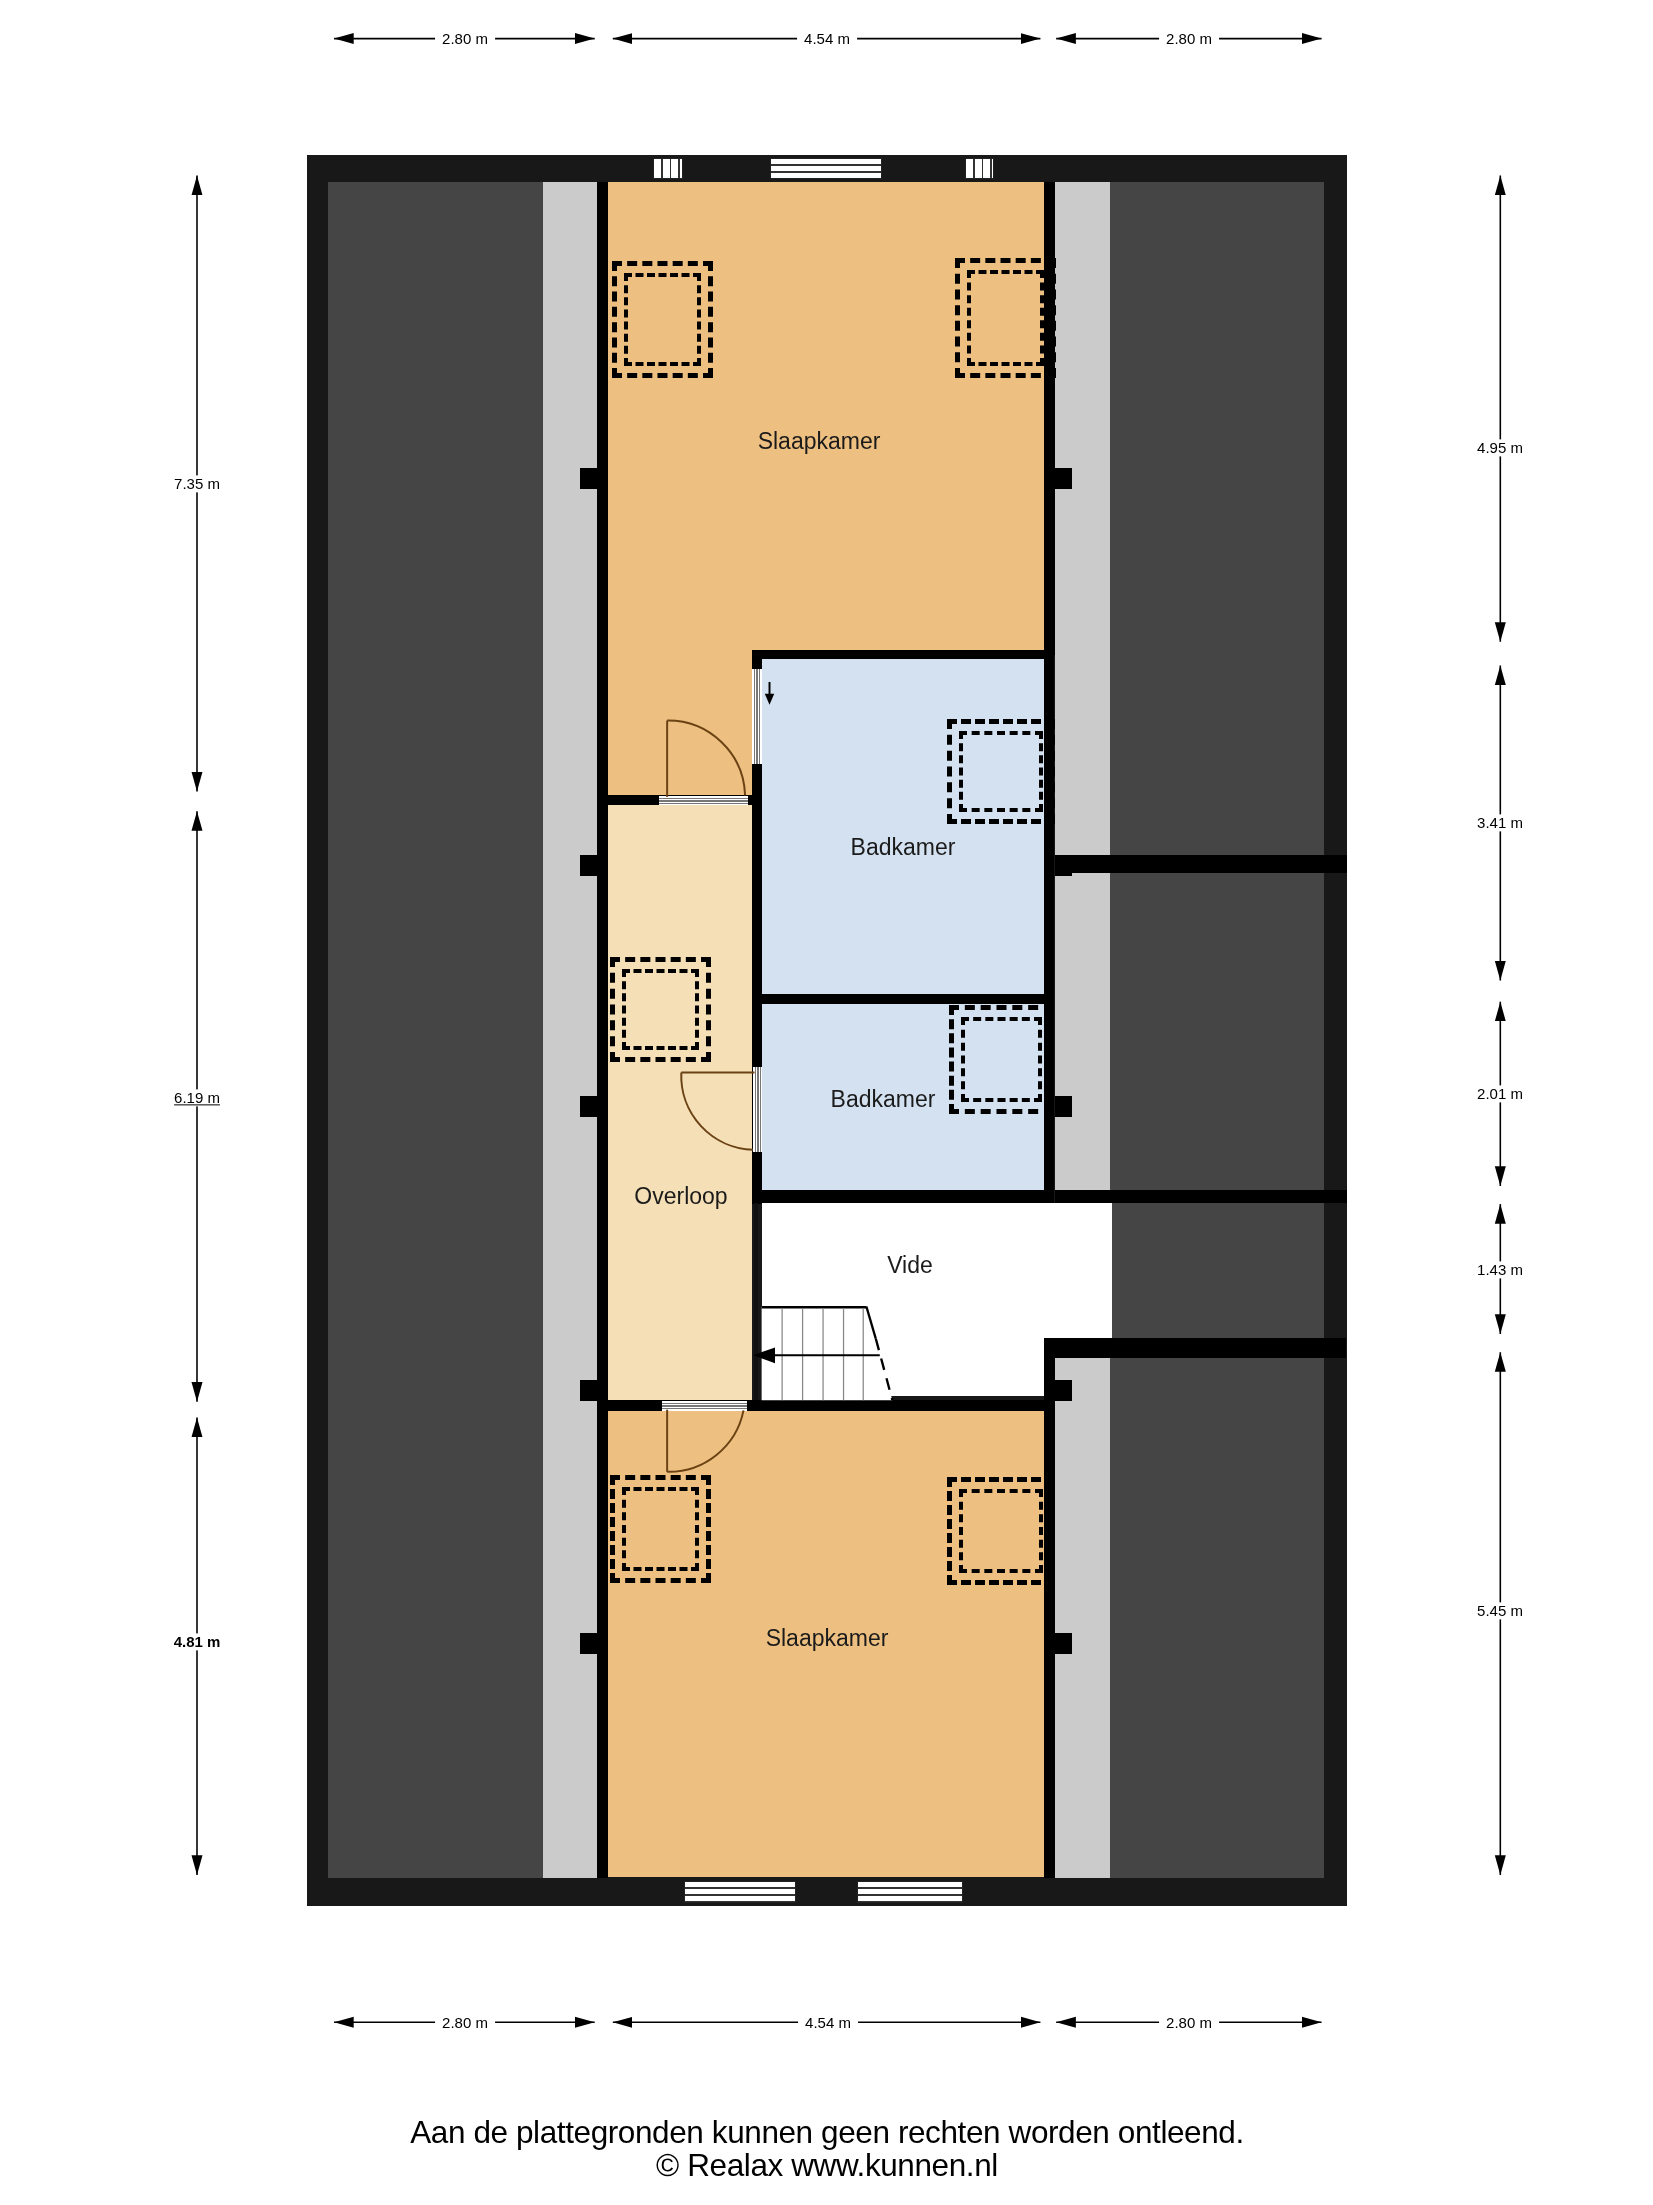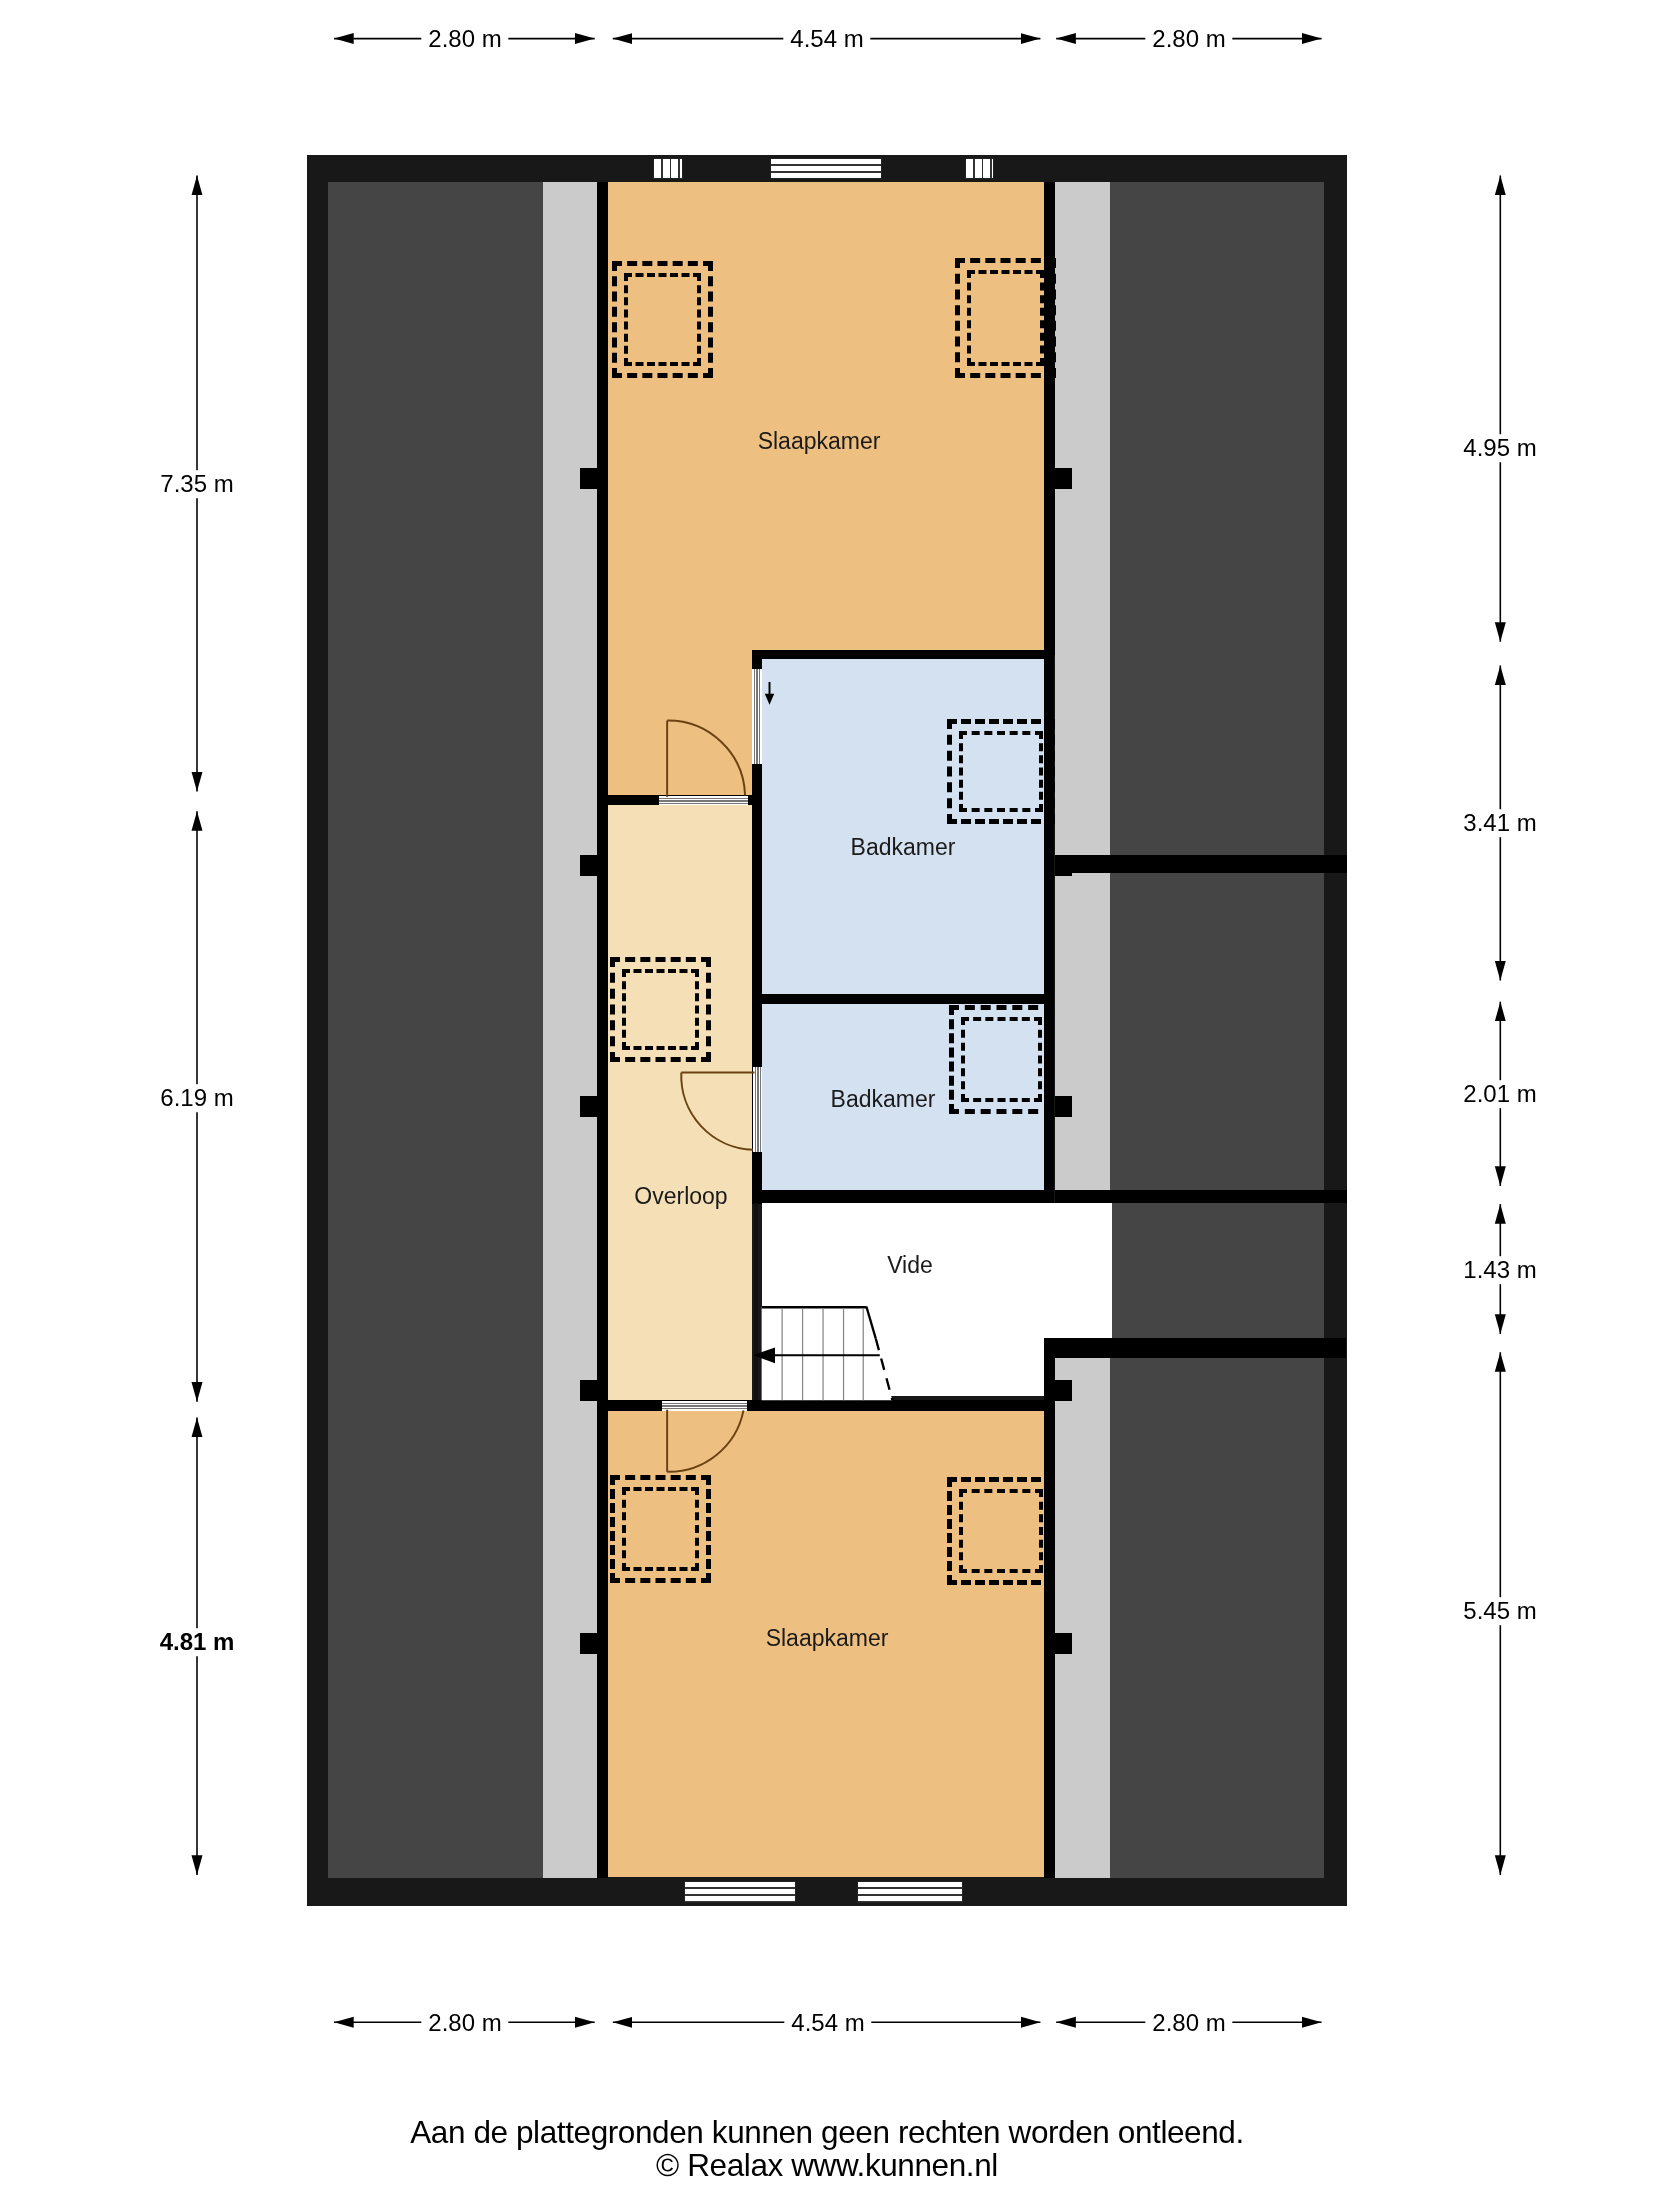--- a/index.html
+++ b/index.html
@@ -3,21 +3,21 @@
 <meta charset="utf-8">
 <style>
   html,body{margin:0;padding:0;background:#fff;}
   #stage{position:relative;width:1654px;height:2205px;background:#fff;overflow:hidden;
          font-family:"Liberation Sans",sans-serif;}
   .abs{position:absolute;}
   .w{position:absolute;background:#000;}
   .stub{position:absolute;width:16.5px;height:21px;background:#000;}
   .lbl{position:absolute;transform:translate(-50%,-50%);white-space:nowrap;color:#1b1b1b;
        font:23px/1.15 "Liberation Sans",sans-serif;}
-  .dim{font-size:24px;color:#000;background:#fff;padding:0 7px;}
+  .dim{font-size:15px;color:#000;background:#fff;padding:0 7px;}
   .footer{font-size:31.5px;color:#000;letter-spacing:-0.4px;}
   .sq{position:absolute;border:5.5px dashed #000;}
   .sq:after{content:"";position:absolute;inset:7px;border:4.7px dashed #000;}
   .win{position:absolute;background:#fff;border:1.6px solid #222;box-sizing:border-box;}
   .win-h{background:#fff repeating-linear-gradient(to bottom,transparent 0 5.5px,#333 5.5px 7px);}
   .win-v{background:#fff repeating-linear-gradient(to right,transparent 0 7px,#333 7px 8.7px);}
   .door-h{position:absolute;background:#fff repeating-linear-gradient(to bottom,#fff 0 1.6px,#777 1.6px 2.8px);}
   .door-v{position:absolute;background:#fff repeating-linear-gradient(to right,#fff 0 1.6px,#777 1.6px 2.8px);}
   svg{position:absolute;left:0;top:0;}
 </style>
@@ -156,21 +156,21 @@
 
   <div class="lbl dim" style="left:465px;top:39px;">2.80 m</div>
   <div class="lbl dim" style="left:827px;top:39px;">4.54 m</div>
   <div class="lbl dim" style="left:1189px;top:39px;">2.80 m</div>
 
   <div class="lbl dim" style="left:465px;top:2023px;">2.80 m</div>
   <div class="lbl dim" style="left:828px;top:2023px;">4.54 m</div>
   <div class="lbl dim" style="left:1189px;top:2023px;">2.80 m</div>
 
   <div class="lbl dim" style="left:197px;top:484px;">7.35 m</div>
-  <div class="lbl dim" style="left:197px;top:1098px;">6.19 m</div>
+  <div class="lbl dim" style="left:197px;top:1098px;text-decoration:underline;">6.19 m</div>
   <div class="lbl dim" style="left:197px;top:1642px;font-weight:bold;">4.81 m</div>
 
   <div class="lbl dim" style="left:1500px;top:415px;margin-top:33px;">4.95 m</div>
   <div class="lbl dim" style="left:1500px;top:823px;">3.41 m</div>
   <div class="lbl dim" style="left:1500px;top:1094px;">2.01 m</div>
   <div class="lbl dim" style="left:1500px;top:1270px;">1.43 m</div>
   <div class="lbl dim" style="left:1500px;top:1611px;">5.45 m</div>
 
   <div class="lbl footer" style="left:827px;top:2132px;">Aan de plattegronden kunnen geen rechten worden ontleend.</div>
   <div class="lbl footer" style="left:827px;top:2165px;">© Realax www.kunnen.nl</div>

